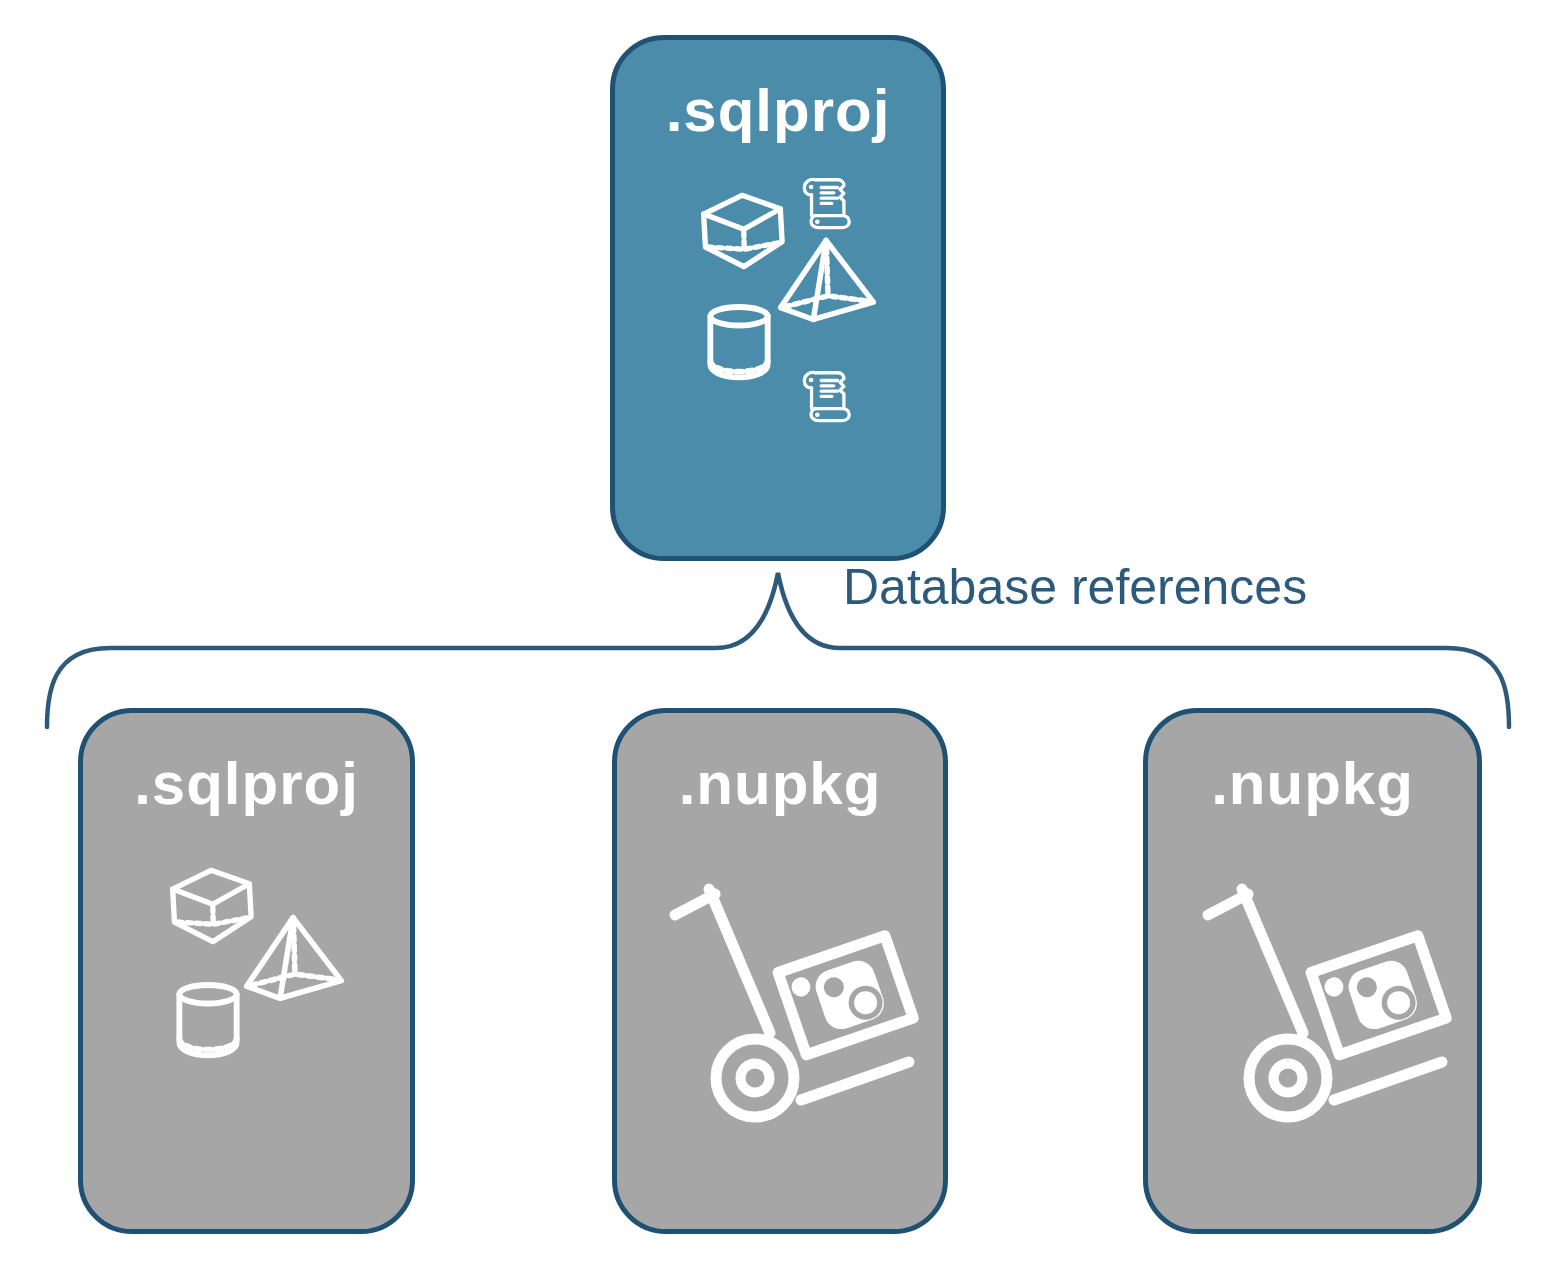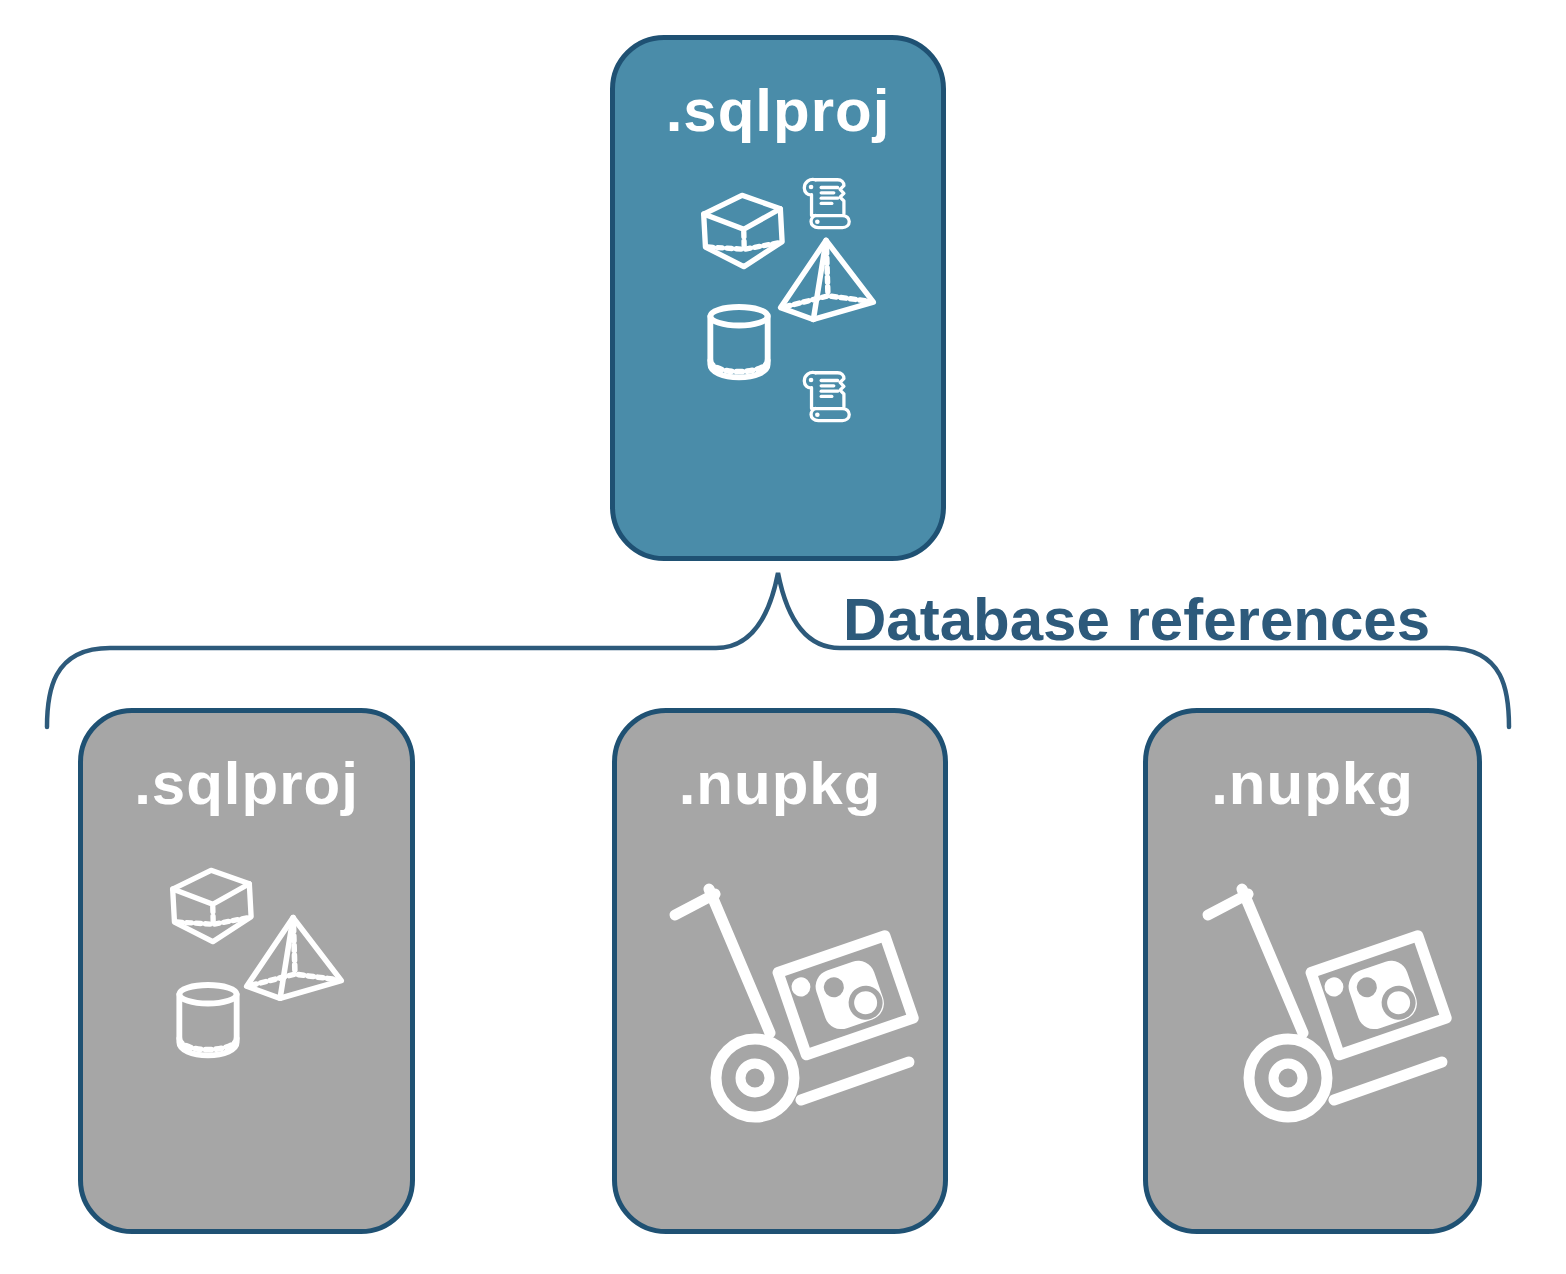--- a/index.html
+++ b/index.html
@@ -25,22 +25,22 @@
   .st{fill:none;stroke:var(--icon);stroke-width:6;stroke-linecap:round;stroke-linejoin:round;}
   .s{stroke-width:3.4;}
   .t{stroke-width:11;}
   .t2{stroke-width:10;}
   .dash2{stroke-dasharray:5.5 5;}
   .fl{fill:var(--icon);stroke:none;}
   .hole{fill:var(--child-fill);stroke:none;}
   .brace{position:absolute;left:0;top:0;pointer-events:none;}
   .brace path{fill:none;stroke:var(--connector);stroke-width:4.5;stroke-linecap:round;}
   .connector-label{
-    position:absolute;left:843px;top:585px;
-    font-size:60px;font-weight:700;color:var(--label-text);white-space:nowrap;
+    position:absolute;left:843px;top:558px;
+    font-size:50px;font-weight:400;color:var(--label-text);white-space:nowrap;
   }
 </style>
 </head>
 <body>
 
 <div class="canvas">
 
   <div class="node root" style="left:610px;top:35px;width:336px;height:526px">
     <div class="node-label">.sqlproj</div>
     <div class="cluster">

